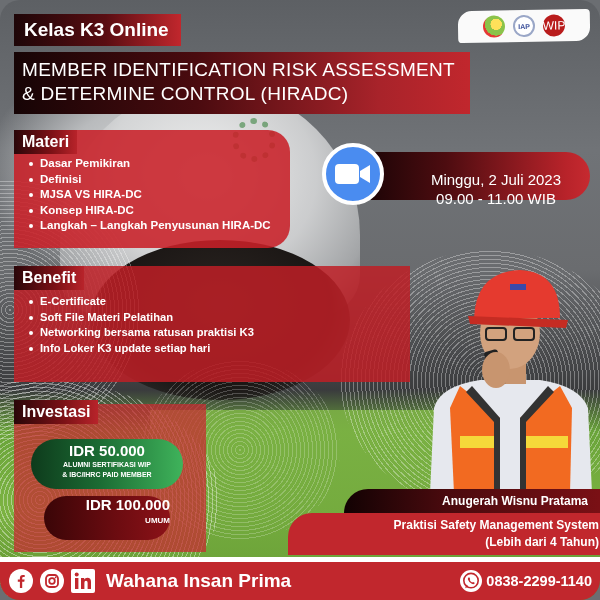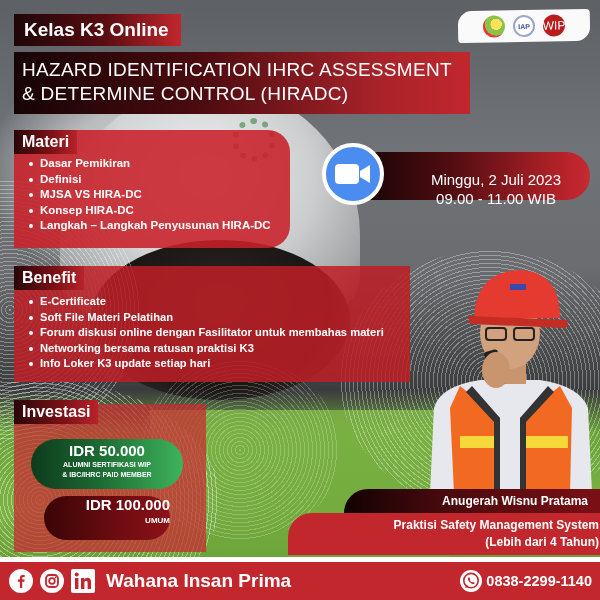--- a/index.html
+++ b/index.html
@@ -8,20 +8,21 @@
     position: relative;
     font-family: "Liberation Sans", "DejaVu Sans", sans-serif;
     background: #6b6e72;
     color: #fff;
   }
   .poster {
     position: absolute; left: 0; top: 0; width: 600px; height: 600px; overflow: hidden;
     background:
       radial-gradient(ellipse 220px 160px at 150px 170px, #d9dadb 0%, #b9bbbd 40%, rgba(120,122,125,0) 75%),
       linear-gradient(180deg, #5d6064 0%, #707377 25%, #6a6c6f 45%, #3a3b3d 65%, #6aa43a 72%, #7cb342 85%, #5c8f2f 100%);
+    border-radius: 20px;
   }
   .bg-helmet {
     position: absolute; left: 60px; top: 85px; width: 300px; height: 230px;
     border-radius: 150px 150px 40px 40px;
     background: radial-gradient(ellipse at 50% 40%, #f2f2f2 0%, #d6d7d8 50%, #a9abad 80%, rgba(150,150,150,0) 100%);
     opacity: 0.9;
   }
   .bg-face {
     position: absolute; left: 90px; top: 240px; width: 260px; height: 160px;
     border-radius: 50%;
@@ -170,21 +171,21 @@
   <div class="bg-helmet"></div>
   <div class="bg-face"></div>
   <div class="bg-field"></div>
   <div class="wave w1"></div>
   <div class="wave w2"></div>
   <div class="wave w3"></div>
   <div class="wave w4"></div>
 
   <div class="tag-kelas">Kelas K3 Online</div>
   <div class="title-block">
-    <div>HAZARD IDENTIFICATION IHRC ASSESSMENT</div>
+    <div>MEMBER IDENTIFICATION RISK ASSESSMENT</div>
     <div>&amp; DETERMINE CONTROL (HIRADC)</div>
   </div>
   <div class="logo-strip">
     <div class="logo l1"></div>
     <div class="logo l2">IAP</div>
     <div class="logo l3">WIP</div>
   </div>
 
   <div class="safety-logo"></div>
   <div class="materi-box"></div>
@@ -206,21 +207,20 @@
   <div class="schedule-pill">
     <div>Minggu, 2 Juli 2023</div>
     <div>09.00 - 11.00 WIB</div>
   </div>
 
   <div class="benefit-box"></div>
   <div class="section-tag" style="left:14px; top:266px;">Benefit</div>
   <ul class="benefit-list bullet-list">
     <li>E-Certificate</li>
     <li>Soft File Materi Pelatihan</li>
-    <li>Forum diskusi online dengan Fasilitator untuk membahas materi</li>
     <li>Networking bersama ratusan praktisi K3</li>
     <li>Info Loker K3 update setiap hari</li>
   </ul>
 
   <div class="invest-box"></div>
   <div class="section-tag" style="left:14px; top:400px;">Investasi</div>
   <div class="price-pill p1">
     <div class="price">IDR 50.000</div>
     <div class="price-sub">ALUMNI SERTIFIKASI WIP</div>
     <div class="price-sub">&amp; IBC/IHRC PAID MEMBER</div>

